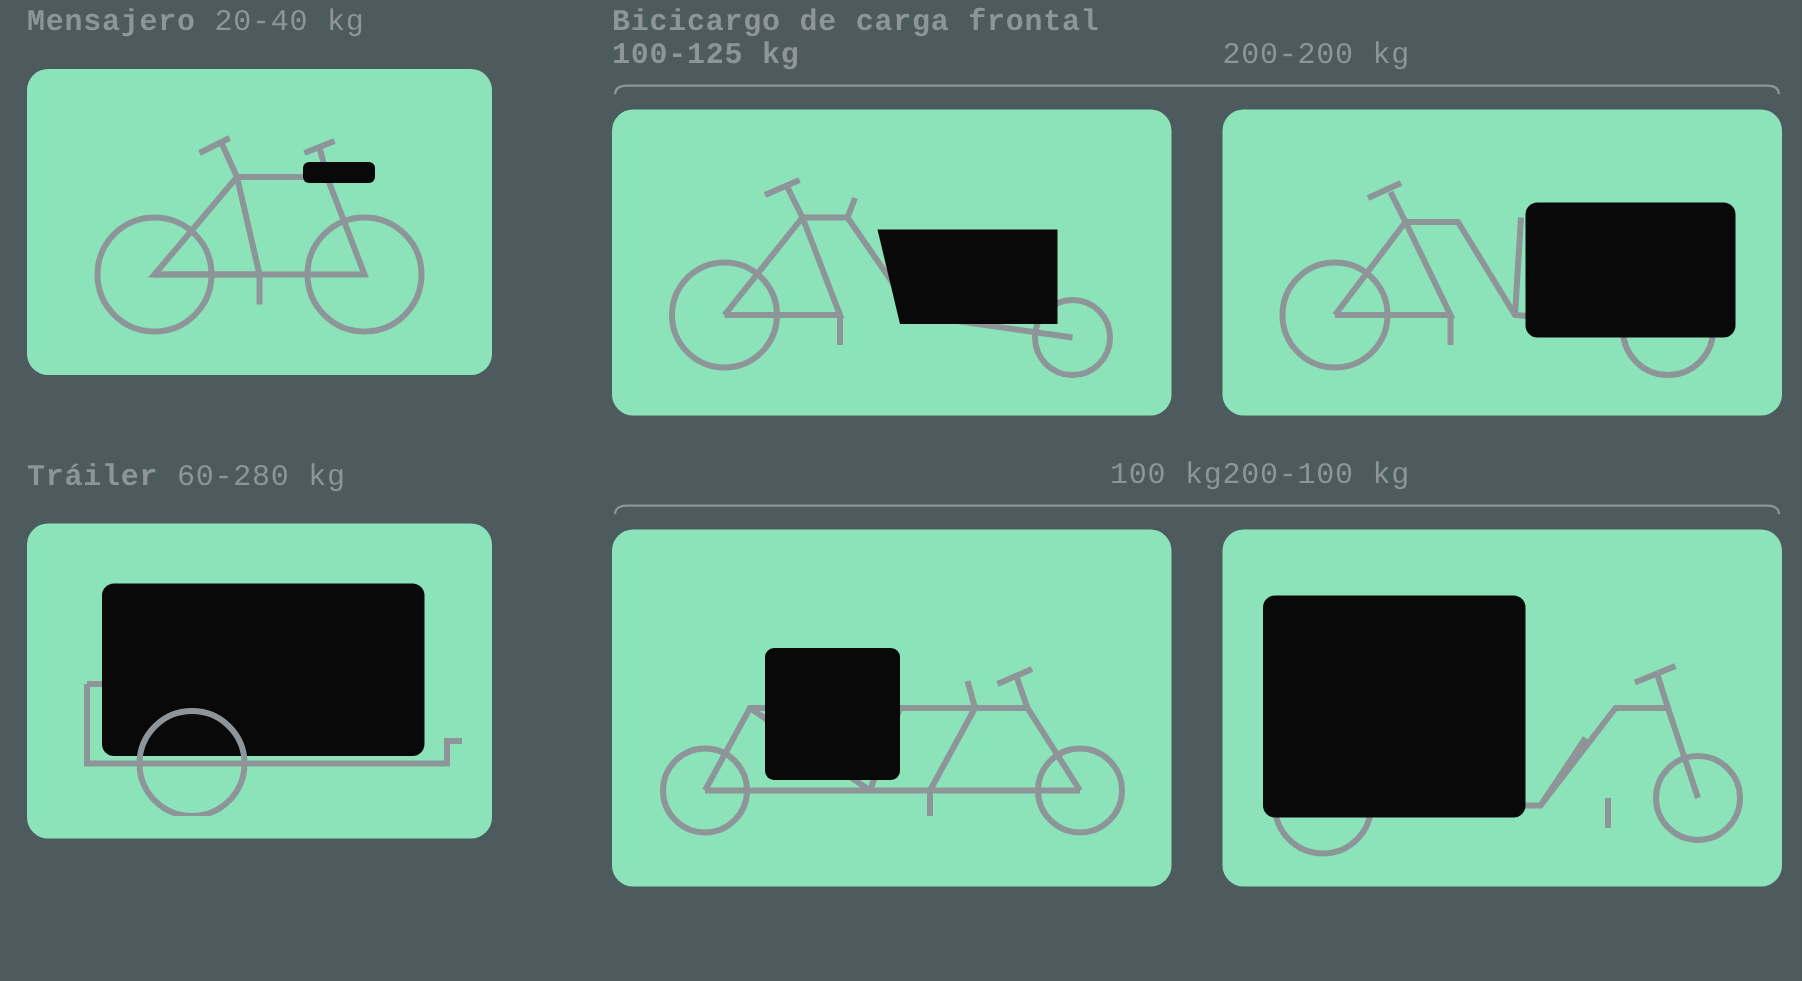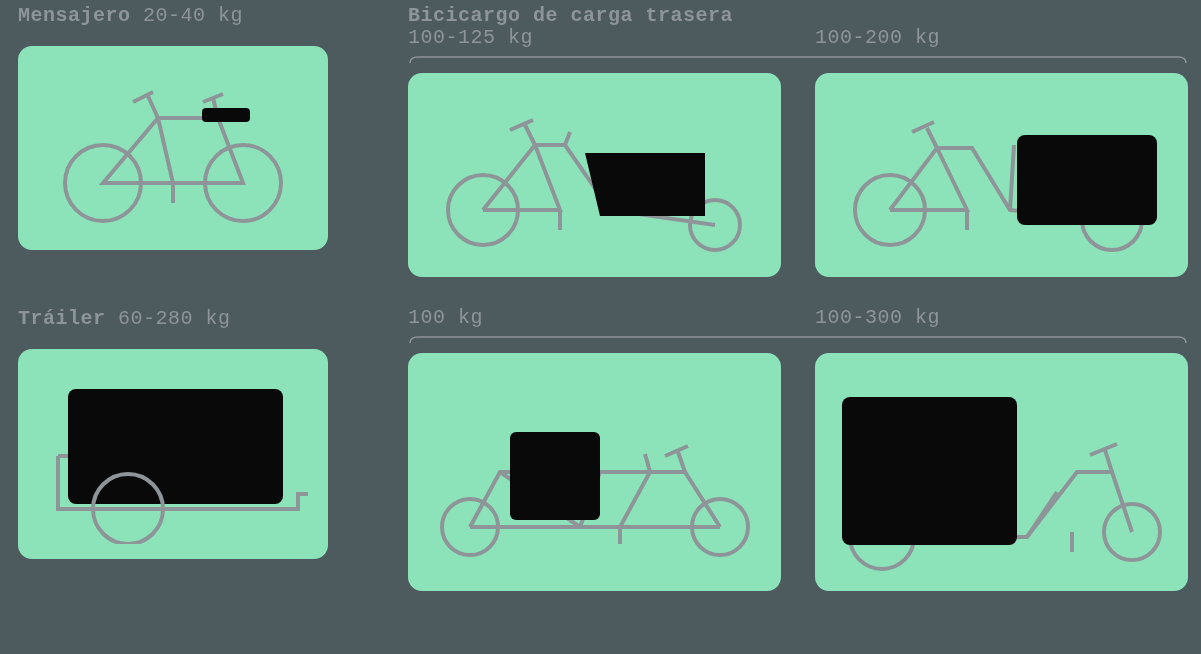--- a/index.html
+++ b/index.html
@@ -60,27 +60,27 @@
         <path d="M110 50 L100 28"></path>
         <path d="M85 34 L105 24"></path>
         <path d="M125 115 L125 135"></path>
         <rect x="154" y="40" width="48" height="14" rx="4" fill="#0a0909" stroke="none"></rect>
       </svg>
     </div>
   </div>
 
   <div class="group">
     <div>
-      <span class="title">Bicicargo de carga trasera</span>
+      <span class="title">Bicicargo de carga frontal</span>
       <div class="title-row">
-        <div class="title-col" style="width:407px;">
+        <div class="title-col" style="width:407px;font-weight:bold;">
           <span class="weight">100-125 kg</span>
         </div>
         <div class="title-col">
-          <span class="weight">100-200 kg</span>
+          <span class="weight">200-200 kg</span>
         </div>
       </div>
       <svg class="bracket" width="780" height="10">
         <path d="M2 10 Q2 4 10 4 L770 4 Q778 4 778 10" stroke="#8d9599" stroke-width="1.5" fill="none"></path>
       </svg>
     </div>
     <div class="card-row">
       <div class="card med">
         <svg width="340" height="170" viewBox="0 0 340 170" stroke="#8d9599" stroke-width="4" fill="none">
           <circle cx="58" cy="120" r="35"></circle>
@@ -121,25 +121,25 @@
         <path d="M25 92 L25 145 L265 145 L265 130 L275 130"></path>
         <path d="M25 92 L35 92"></path>
         <circle cx="95" cy="145" r="35"></circle>
       </svg>
     </div>
   </div>
 
   <div class="group">
     <div>
       <div class="title-row">
-        <div class="title-col" style="width:407px;">
+        <div class="title-col" style="width:407px;text-align:right;">
           <span class="weight">100 kg</span>
         </div>
         <div class="title-col">
-          <span class="weight">100-300 kg</span>
+          <span class="weight">200-100 kg</span>
         </div>
       </div>
       <svg class="bracket" width="780" height="10">
         <path d="M2 10 Q2 4 10 4 L770 4 Q778 4 778 10" stroke="#8d9599" stroke-width="1.5" fill="none"></path>
       </svg>
     </div>
     <div class="card-row">
       <div class="card big">
         <svg width="350" height="200" viewBox="0 0 350 200" stroke="#8d9599" stroke-width="4" fill="none">
           <circle cx="50" cy="155" r="28"></circle>

